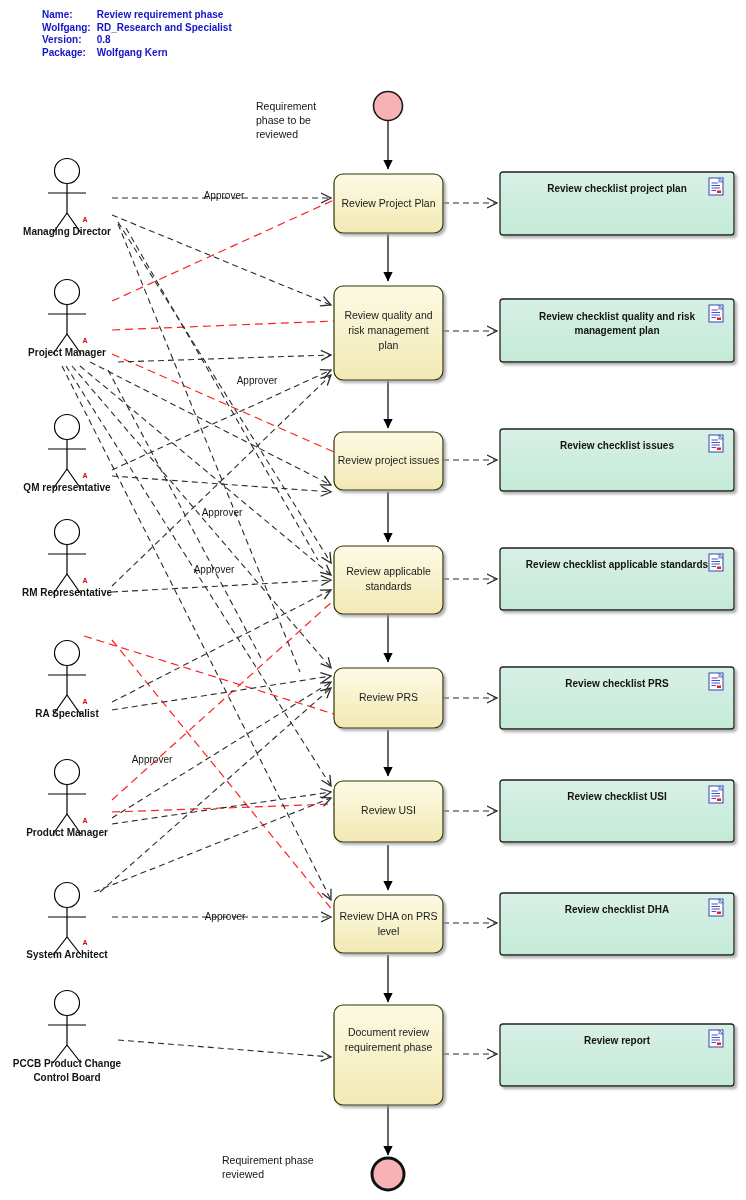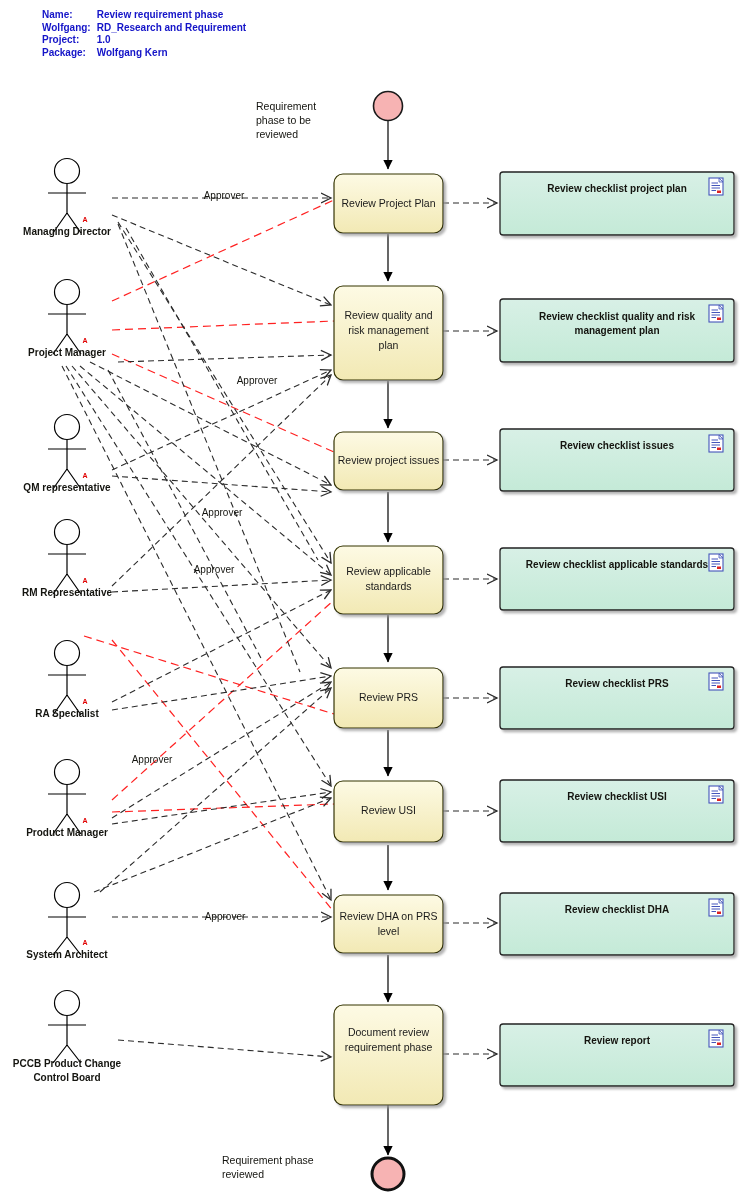--- a/index.html
+++ b/index.html
@@ -103,25 +103,25 @@
 
 <div id="meta-block">
   <table>
     <tbody>
         <tr>
       <td class="k">Name:</td>
       <td class="v">Review requirement phase</td>
     </tr>
     <tr>
       <td class="k">Wolfgang:</td>
-      <td class="v">RD_Research and Requirement</td>
+      <td class="v">RD_Research and Specialist</td>
     </tr>
     <tr>
-      <td class="k">Project:</td>
-      <td class="v">1.0</td>
+      <td class="k">Version:</td>
+      <td class="v">0.8</td>
     </tr>
     <tr>
       <td class="k">Package:</td>
       <td class="v">Wolfgang Kern</td>
     </tr>
   </tbody>
     </table>
 </div>
 
 <svg id="diagram" viewBox="0 0 746 1200" xmlns="http://www.w3.org/2000/svg">

